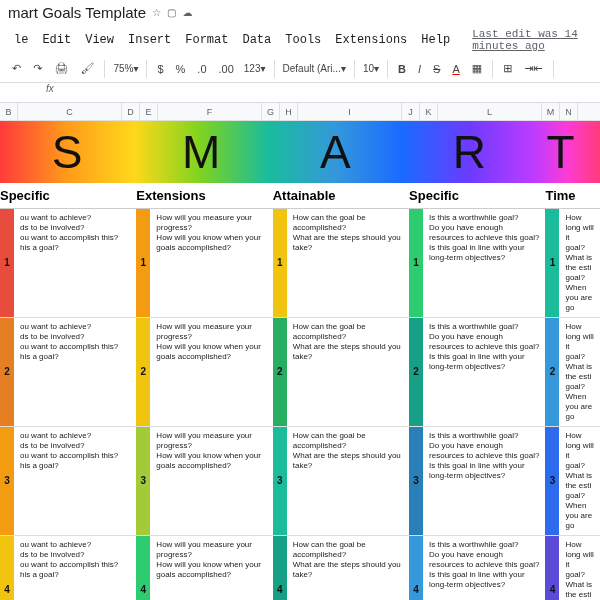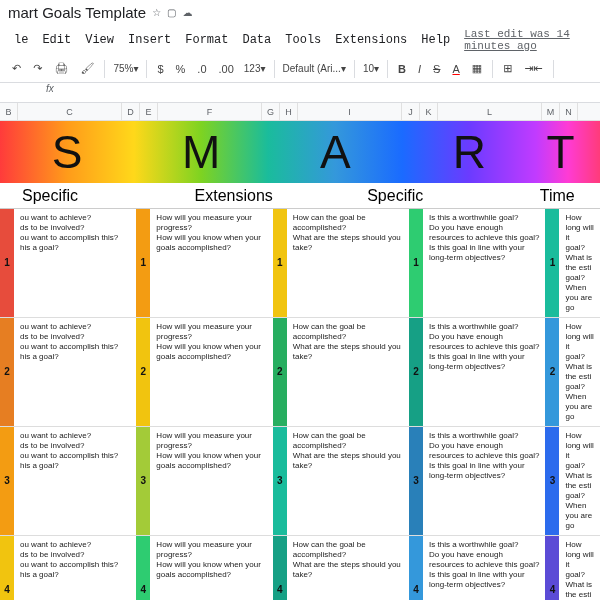--- a/index.html
+++ b/index.html
@@ -2,39 +2,39 @@
 <html><head>
 <meta charset="utf-8">
 <style>
 * { box-sizing: border-box; margin: 0; padding: 0; }
 body { font-family: Arial, sans-serif; font-size: 10px; background: #fff; overflow: hidden; width: 600px; height: 600px; }
 .titlebar { display: flex; align-items: center; padding: 4px 8px; gap: 6px; }
 .doc-title { font-size: 15px; color: #202124; }
 .title-icon { color: #5f6368; cursor: pointer; }
 .menubar { display: flex; gap: 2px; padding: 0 8px; font-size: 12px; color: #202124; align-items: center; font-family: Liberation Mono, monospace; }
 .menubar span { padding: 3px 6px; cursor: pointer; }
-.last-edit { color: #5f6368; text-decoration: underline; font-size: 11px; }
+.last-edit { color: #5f6368; text-decoration: underline; margin-left: 8px; font-size: 11px; }
 .toolbar { display: flex; align-items: center; gap: 4px; padding: 4px 8px; border-bottom: 1px solid #dadce0; font-size: 11px; color: #444; }
 .toolbar .tb { padding: 3px 4px; cursor: pointer; display: flex; align-items: center; }
 .toolbar .sep { width: 1px; height: 18px; background: #dadce0; margin: 0 2px; }
 .toolbar select, .toolbar .dd { border: none; background: none; font-size: 10px; padding: 2px; }
 .fx-row { display: flex; align-items: flex-start; border-bottom: 1px solid #dadce0; height: 20px; }
 .namebox { width: 40px; border-right: 1px solid #dadce0; text-align: center; font-size: 11px; color: #5f6368; }
 .fx { padding: 0 6px; color: #5f6368; font-style: italic; }
 .colheads { display: flex; background: #f8f9fa; border-bottom: 1px solid #e0e0e0; height: 18px; font-size: 9px; color: #5f6368; }
 .colheads div { border-right: 1px solid #e0e0e0; text-align: center; line-height: 18px; }
 .smart-row { display: flex; height: 62px; }
 .smart-cell { flex: 1; display: flex; align-items: center; justify-content: center; font-size: 46px; font-weight: 300; color: #111; }
 .s-bg { background: linear-gradient(90deg,#ff3b3b,#ff9b1a,#ffd81a); }
 .m-bg { background: linear-gradient(90deg,#ffd81a,#7ed321,#1abc9c); }
 .a-bg { background: linear-gradient(90deg,#1abc9c,#3498db,#1a6bff); }
 .r-bg { background: linear-gradient(90deg,#1a6bff,#6b3bff,#c13bff); }
 .t-bg { background: linear-gradient(90deg,#c13bff,#ff3bd4,#ff3b7a); }
 .head-row { display: flex; height: 26px; background: #fff; border-bottom: 1px solid #ccc; }
-.head-cell { flex: 1; font-weight: normal; font-size: 16px; display: flex; align-items: center; padding-left: 22px; }
+.head-cell { flex: 1; font-weight: bold; font-size: 13px; display: flex; align-items: center; }
 .body { }
 .goal-row { display: flex; border-bottom: 1px solid #ddd; }
 .qcell { flex: 1; display: flex; align-items: stretch; font-size: 8px; line-height: 1.25; }
 .numbox { width: 14px; display: flex; align-items: center; justify-content: center; font-weight: bold; font-size: 10px; color: #111; }
 .qtext { padding: 4px 6px; flex: 1; color: #222; }
 </style>
 </head>
 <body>
 
 <div class="titlebar">
@@ -120,20 +120,21 @@
   <div class="smart-cell s-bg">S</div>
   <div class="smart-cell m-bg">M</div>
   <div class="smart-cell a-bg">A</div>
   <div class="smart-cell r-bg">R</div>
   <div class="smart-cell t-bg" style="flex:0.4; justify-content:flex-start; padding-left:10px">T</div>
 </div>
 
 <div class="head-row">
   <div class="head-cell">Specific</div>
   <div class="head-cell">Extensions</div>
+  <div class="head-cell">Attainable</div>
   <div class="head-cell">Specific</div>
   <div class="head-cell" style="flex:0.4">Time</div>
 </div>
 
 <div class="body" id="goal-body">
     <div class="goal-row">
       <div class="qcell">
         <div class="numbox" style="background: rgb(231, 76, 60);">1</div>
         <div class="qtext" style="white-space: pre-line;">ou want to achieve?
 ds to be involved?

